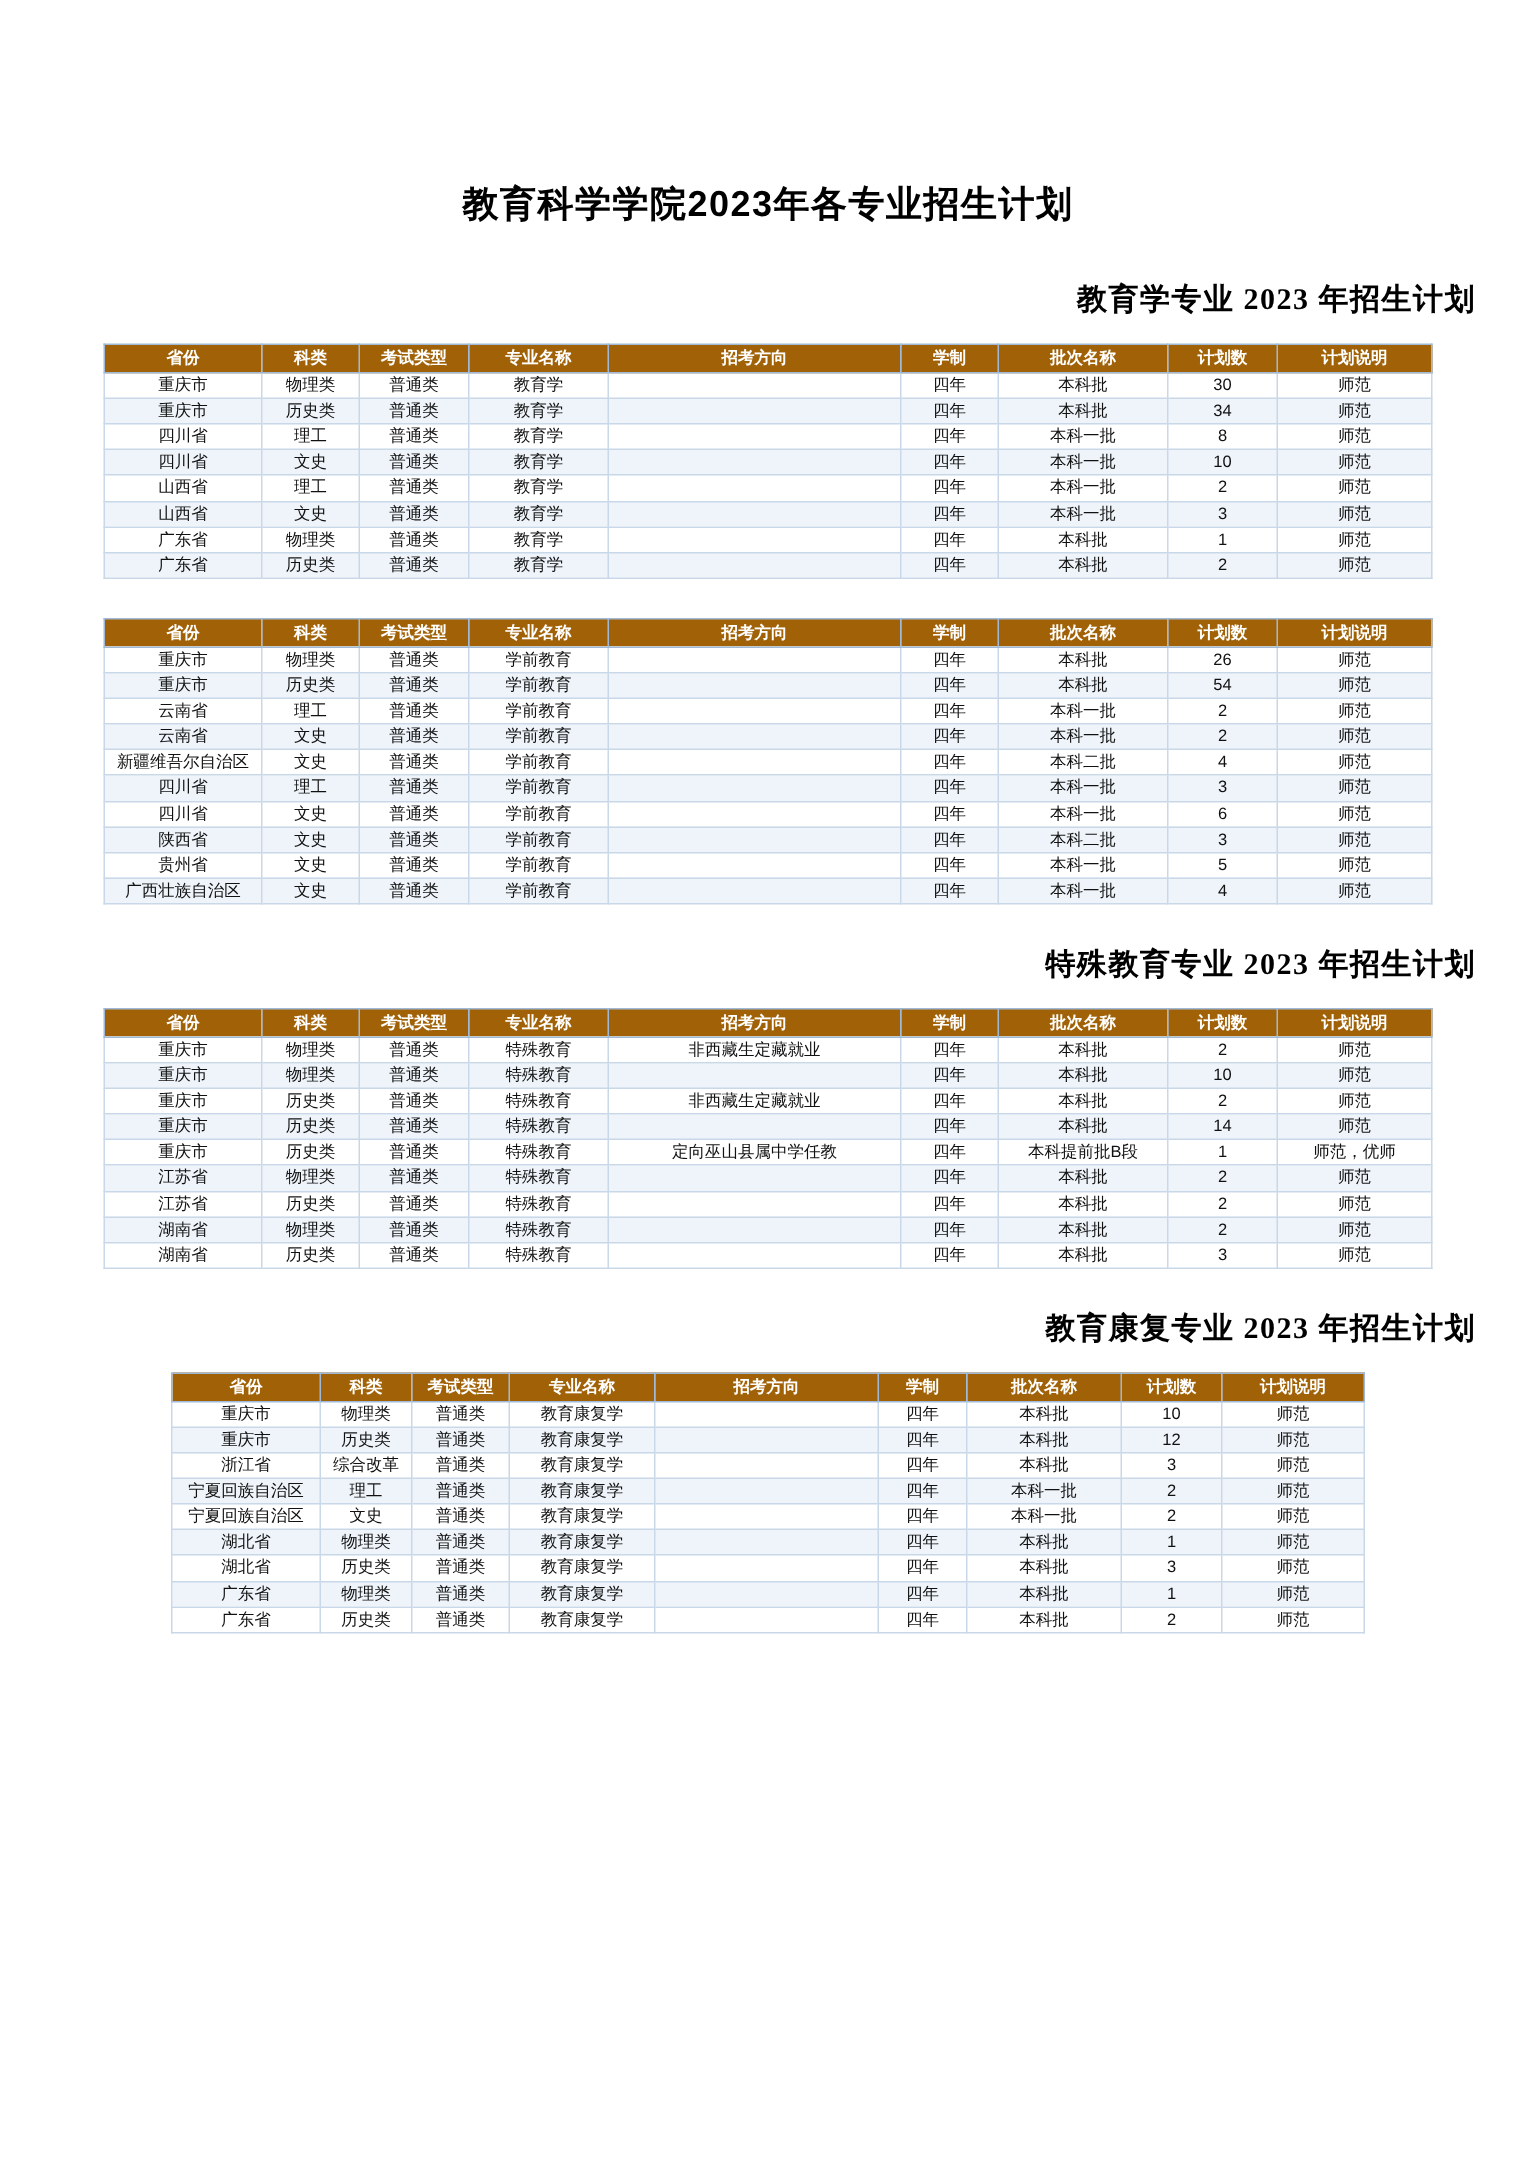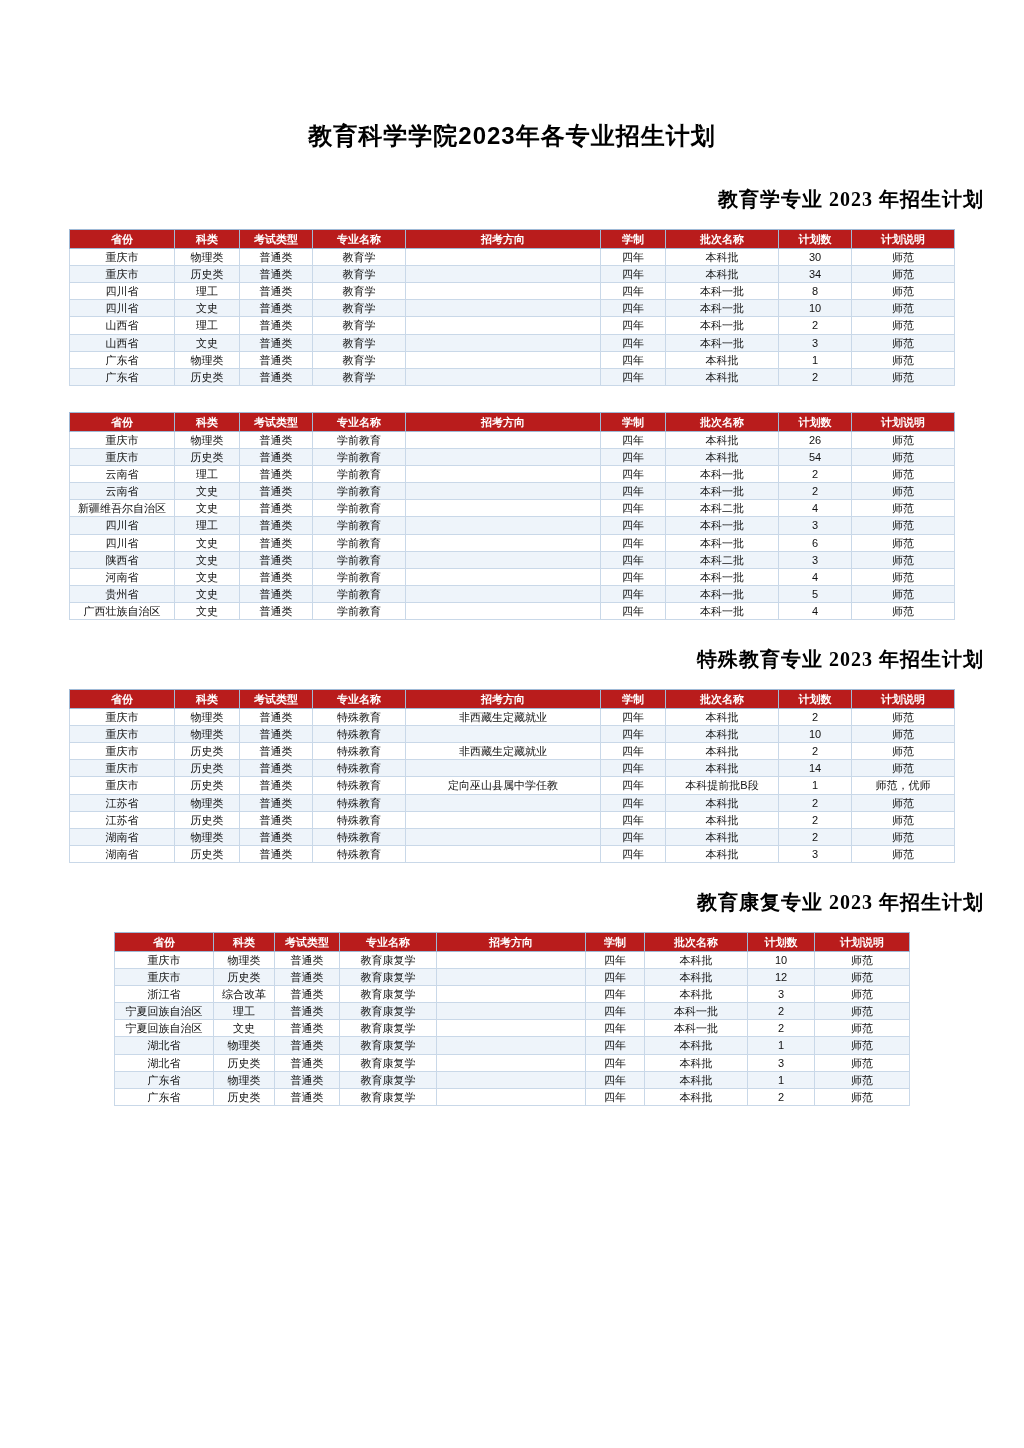--- a/index.html
+++ b/index.html
@@ -40,21 +40,21 @@
     margin-bottom: 26px;
   }
   table.plan {
     border-collapse: collapse;
     margin: 0 auto;
     font-family: "Liberation Sans", sans-serif;
     font-size: 11px;
     line-height: 1.1;
   }
   table.plan th {
-    background: #b91c1c;
+    background: #a16207;
     color: #ffffff;
     font-weight: bold;
     border: 1px solid #9fb9d6;
     padding: 3px 4px;
     text-align: center;
     white-space: nowrap;
   }
   table.plan td {
     border: 1px solid #c9d8e8;
     padding: 2px 4px;
@@ -303,31 +303,20 @@
             <td class="c-kind">文史</td>
             <td class="c-exam">普通类</td>
             <td class="c-major">学前教育</td>
             <td class="c-dir"></td>
             <td class="c-years">四年</td>
             <td class="c-batch">本科二批</td>
             <td class="c-num">3</td>
             <td class="c-note">师范</td>
           </tr>
           <tr>
-            <td class="c-prov">河南省</td>
-            <td class="c-kind">文史</td>
-            <td class="c-exam">普通类</td>
-            <td class="c-major">学前教育</td>
-            <td class="c-dir"></td>
-            <td class="c-years">四年</td>
-            <td class="c-batch">本科一批</td>
-            <td class="c-num">4</td>
-            <td class="c-note">师范</td>
-          </tr>
-          <tr>
             <td class="c-prov">贵州省</td>
             <td class="c-kind">文史</td>
             <td class="c-exam">普通类</td>
             <td class="c-major">学前教育</td>
             <td class="c-dir"></td>
             <td class="c-years">四年</td>
             <td class="c-batch">本科一批</td>
             <td class="c-num">5</td>
             <td class="c-note">师范</td>
           </tr>

